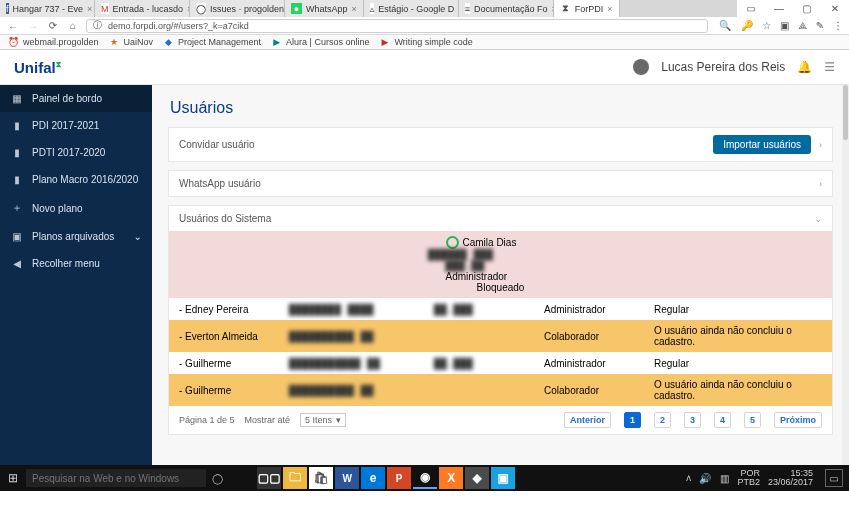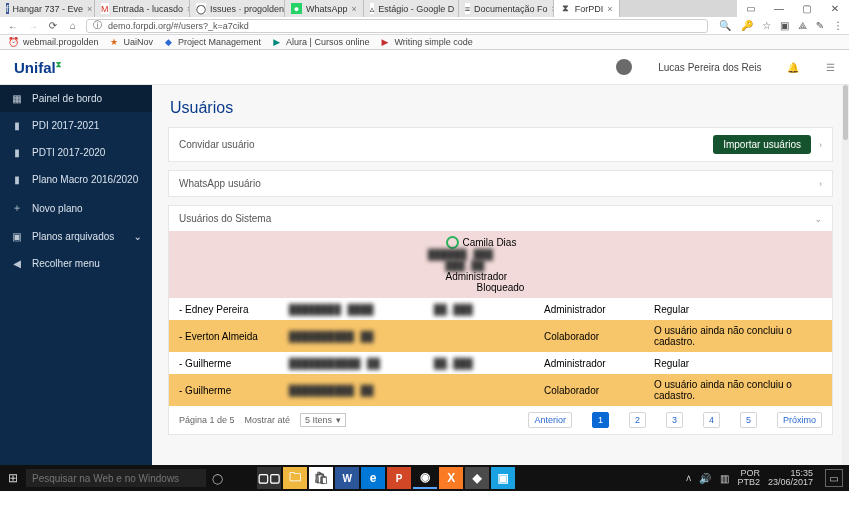--- a/index.html
+++ b/index.html
@@ -25,59 +25,59 @@
 .bk .ic { width: 11px; height: 11px; display: flex; align-items: center; justify-content: center; font-size: 9px; }
 .orange { color: #d96b1c; }
 .red { color: #c23030; }
 .blue { color: #2a6ad1; }
 .teal { color: #00897b; }
 
 
 .app-header { height: 35px; display: flex; align-items: center; padding: 0 14px; border-bottom: 1px solid #e6e6e6; }
 .logo { font-weight: 700; color: #0b3b8c; font-size: 15px; }
 .logo sup { color: #2aa84f; font-size: 8px; }
-.app-header-right { margin-left: auto; display: flex; align-items: center; gap: 26px; color: #444; font-size: 10px; }
+.app-header-right { margin-left: auto; display: flex; align-items: center; gap: 12px; color: #444; font-size: 12px; }
 .avatar { width: 16px; height: 16px; background: #6a6a6a; border-radius: 50%; display: inline-block; }
 
 
 .workspace { display: flex; height: 380px; }
 .sidebar { width: 152px; background: #0d2a4a; color: #d9e2ec; }
 .sb-item { display: flex; align-items: center; gap: 8px; padding: 8px 10px; font-size: 10px; white-space: nowrap; }
 .sb-item.active { background: #0a2037; }
 .sb-ic { width: 14px; display: inline-flex; justify-content: center; align-items: center; opacity: .85; }
 
 .main { flex: 1; background: #f7f7f7; padding: 10px 16px 8px 16px; position: relative; }
 .main-scroll { position: absolute; right: 0; top: 0; bottom: 0; width: 7px; background: #efefef; }
 .main-scroll .thumb { position: absolute; left: 1px; right: 1px; top: 0; height: 55px; background: #c5c5c5; border-radius: 3px; }
 
 .page-title { color: #0b3b8c; font-size: 16px; font-weight: 400; margin: 4px 0 10px 2px; }
 
 .panel { background: #fff; border: 1px solid #e6e6e6; margin-bottom: 8px; }
 .panel-head { display: flex; align-items: center; padding: 7px 10px; font-size: 10px; color: #555; }
-.btn-primary { margin-left: auto; background: #14532d; color: #fff; border-radius: 3px; padding: 4px 10px; font-size: 10px; }
+.btn-primary { margin-left: auto; background: #0369a1; color: #fff; border-radius: 3px; padding: 4px 10px; font-size: 10px; }
 .panel-head .chev { margin-left: 8px; color: #999; font-size: 9px; }
 
 .gap-panel { height: 27px; }
 
 .thead { display: flex; padding: 6px 10px; font-size: 10px; color: #555; border-top: 1px solid #eee; border-bottom: 1px solid #eee; }
 .c-name { width: 110px; }
 .c-mail { width: 145px; }
 .c-cpf  { width: 110px; }
 .c-tipo { width: 110px; }
 .c-sit  { flex: 1; }
 
 .trow { display: flex; align-items: center; padding: 5px 10px; font-size: 10px; min-height: 22px; }
 .trow.blocked { background: #f3dada; flex-direction: column; }
 .trow.pending { background: #f7c56a; }
 .trow .name { display: flex; align-items: center; gap: 4px; }
 .avatar-sm { width: 13px; height: 13px; border: 2px solid #29b35c; border-radius: 50%; display: inline-block; }
 .blur { filter: blur(2px); font-family: monospace; letter-spacing: .5px; color: #333; }
 
 .table-footer { display: flex; align-items: center; padding: 6px 10px; font-size: 9px; color: #666; gap: 10px; }
-.pager { margin-left: auto; display: flex; gap: 20px; align-items: center; }
+.pager { margin-left: auto; display: flex; gap: 13px; align-items: center; font-weight: bold; }
 .pg { border: 1px solid #d5d5d5; padding: 2px 5px; border-radius: 2px; color: #2a6ad1; background: #fff; }
 .pg.active { background: #0b69d6; color: #fff; border-color: #0b69d6; }
 .select-sm { border: 1px solid #c9c9c9; padding: 1px 4px; font-size: 9px; background: #fff; display: inline-flex; align-items: center; gap: 4px; }
 
 
 .taskbar { height: 26px; background: #111; display: flex; align-items: center; color: #d0d0d0; font-size: 10px; }
 .taskbar .start { width: 26px; text-align: center; font-size: 12px; }
 .taskbar input.search { background: #222; border: none; color: #c9c9c9; padding: 0 6px; height: 18px; width: 180px; font-size: 10px; }
 .tb-apps { display: flex; align-items: center; gap: 2px; margin-left: 34px; }
 .tb-app { width: 24px; height: 22px; display: flex; align-items: center; justify-content: center; font-size: 12px; font-weight: 600; }

